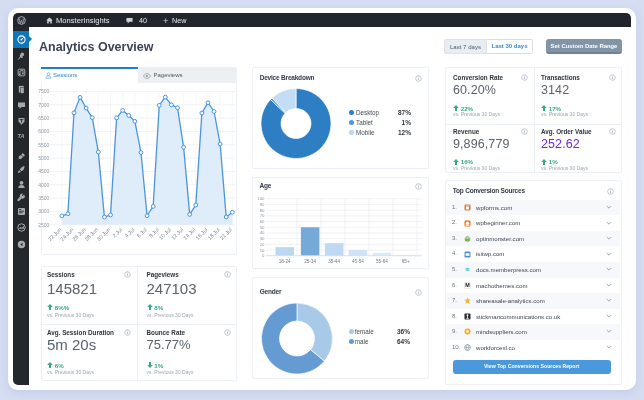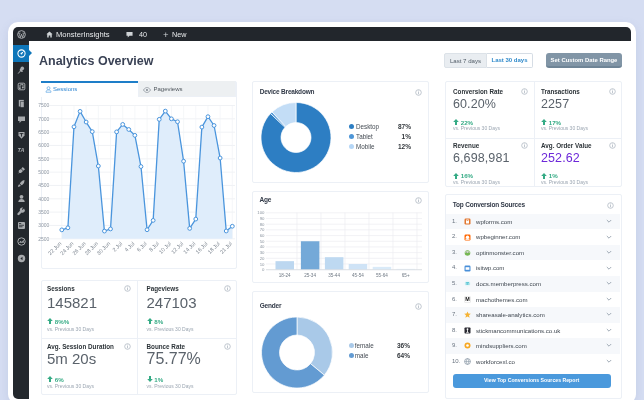--- a/index.html
+++ b/index.html
@@ -1,15 +1,15 @@
 <!DOCTYPE html>
 <html><head><meta charset="utf-8"><style>
 * { margin:0; padding:0; box-sizing:border-box; }
 body { width:644px; height:400px; background:#d5ddf2; font-family:"Liberation Sans",sans-serif; overflow:hidden; }
-.stage { position:relative; width:644px; height:352px;margin-top:14px; }
+.stage { position:relative; width:644px; height:352px; }
 .frame { position:absolute; left:8px; top:8px; width:628px; height:382px; background:#fff; border-radius:10px; box-shadow:0 3px 10px rgba(90,110,160,0.14); }
 .screen { position:absolute; left:13px; top:13px; width:618px; height:372px; border-radius:5px; overflow:hidden; background:#fff; }
 .abs { position:absolute; }
 .panel { position:absolute; background:#fff; border:1px solid #ecf0f6; border-radius:2px; }
 </style></head>
 <body>
 <div class="stage">
 <div class="frame"></div>
 <div class="screen">
 
@@ -379,39 +379,39 @@
       </svg> 8%</div><div style="position:absolute;left:146.5px;top:312px;font-size:5px;color:#9aa5b1">vs. Previous 30 Days</div><div style="position:absolute;left:47px;top:328.7px;font-size:6.3px;font-weight:bold;color:#2c3338">Avg. Session Duration</div><svg width="7" height="7" viewBox="0 0 7 7" style="position:absolute;left:123.5px;top:328.7px">
       <circle cx="3.5" cy="3.5" r="2.8" fill="none" stroke="#b9c1ca" stroke-width="0.9"></circle>
       <rect x="3.1" y="3" width="0.9" height="2.2" fill="#b9c1ca"></rect>
       <rect x="3.1" y="1.6" width="0.9" height="0.9" fill="#b9c1ca"></rect>
     </svg><div style="position:absolute;left:47px;top:337.4px;font-size:15px;line-height:15px;color:#5a626b;letter-spacing:0px">5m 20s</div><div style="position:absolute;left:47px;top:361.5px;font-size:6.2px;font-weight:bold;color:#35ab85"><svg width="6" height="6" viewBox="0 0 6 6" style="vertical-align:-0.5px">
         <path d="M3 0 L5.8 3.1 H4 V6 H2 V3.1 H0.2 Z" fill="#35ab85"></path>
       </svg> 6%</div><div style="position:absolute;left:47px;top:369.3px;font-size:5px;color:#9aa5b1">vs. Previous 30 Days</div><div style="position:absolute;left:146.5px;top:328.7px;font-size:6.3px;font-weight:bold;color:#2c3338">Bounce Rate</div><svg width="7" height="7" viewBox="0 0 7 7" style="position:absolute;left:224px;top:328.7px">
       <circle cx="3.5" cy="3.5" r="2.8" fill="none" stroke="#b9c1ca" stroke-width="0.9"></circle>
       <rect x="3.1" y="3" width="0.9" height="2.2" fill="#b9c1ca"></rect>
       <rect x="3.1" y="1.6" width="0.9" height="0.9" fill="#b9c1ca"></rect>
-    </svg><div style="position:absolute;left:146.5px;top:337.4px;font-size:16px;line-height:15px;color:#5a626b;letter-spacing:0px">75.77%</div><div style="position:absolute;left:146.5px;top:361.5px;font-size:6.2px;font-weight:bold;color:#35ab85"><svg width="6" height="6" viewBox="0 0 6 6" style="vertical-align:-0.5px">
+    </svg><div style="position:absolute;left:146.5px;top:337.4px;font-size:13px;line-height:15px;color:#5a626b;letter-spacing:0px">75.77%</div><div style="position:absolute;left:146.5px;top:361.5px;font-size:6.2px;font-weight:bold;color:#35ab85"><svg width="6" height="6" viewBox="0 0 6 6" style="vertical-align:-0.5px">
         <path d="M3 6 L5.8 2.9 H4 V0 H2 V2.9 H0.2 Z" fill="#35ab85"></path>
       </svg> 1%</div><div style="position:absolute;left:146.5px;top:369.3px;font-size:5px;color:#9aa5b1">vs. Previous 30 Days</div><div style="position:absolute;left:453px;top:73.5px;font-size:6.3px;font-weight:bold;color:#2c3338">Conversion Rate</div><svg width="7" height="7" viewBox="0 0 7 7" style="position:absolute;left:521px;top:73.5px">
       <circle cx="3.5" cy="3.5" r="2.8" fill="none" stroke="#b9c1ca" stroke-width="0.9"></circle>
       <rect x="3.1" y="3" width="0.9" height="2.2" fill="#b9c1ca"></rect>
       <rect x="3.1" y="1.6" width="0.9" height="0.9" fill="#b9c1ca"></rect>
     </svg><div style="position:absolute;left:453px;top:83.5px;font-size:12.5px;line-height:12.5px;color:#5a626b;letter-spacing:0.1px">60.20%</div><div style="position:absolute;left:453px;top:104.5px;font-size:6.2px;font-weight:bold;color:#35ab85"><svg width="6" height="6" viewBox="0 0 6 6" style="vertical-align:-0.5px">
         <path d="M3 0 L5.8 3.1 H4 V6 H2 V3.1 H0.2 Z" fill="#35ab85"></path>
       </svg> 22%</div><div style="position:absolute;left:453px;top:111px;font-size:5px;color:#9aa5b1">vs. Previous 30 Days</div><div style="position:absolute;left:541px;top:73.5px;font-size:6.3px;font-weight:bold;color:#2c3338">Transactions</div><svg width="7" height="7" viewBox="0 0 7 7" style="position:absolute;left:609px;top:73.5px">
       <circle cx="3.5" cy="3.5" r="2.8" fill="none" stroke="#b9c1ca" stroke-width="0.9"></circle>
       <rect x="3.1" y="3" width="0.9" height="2.2" fill="#b9c1ca"></rect>
       <rect x="3.1" y="1.6" width="0.9" height="0.9" fill="#b9c1ca"></rect>
-    </svg><div style="position:absolute;left:541px;top:83.5px;font-size:12.5px;line-height:12.5px;color:#5a626b;letter-spacing:0.1px">2257</div><div style="position:absolute;left:541px;top:104.5px;font-size:6.2px;font-weight:bold;color:#35ab85"><svg width="6" height="6" viewBox="0 0 6 6" style="vertical-align:-0.5px">
+    </svg><div style="position:absolute;left:541px;top:83.5px;font-size:12.5px;line-height:12.5px;color:#5a626b;letter-spacing:0.1px">3142</div><div style="position:absolute;left:541px;top:104.5px;font-size:6.2px;font-weight:bold;color:#35ab85"><svg width="6" height="6" viewBox="0 0 6 6" style="vertical-align:-0.5px">
         <path d="M3 0 L5.8 3.1 H4 V6 H2 V3.1 H0.2 Z" fill="#35ab85"></path>
       </svg> 17%</div><div style="position:absolute;left:541px;top:111px;font-size:5px;color:#9aa5b1">vs. Previous 30 Days</div><div style="position:absolute;left:453px;top:128.2px;font-size:6.3px;font-weight:bold;color:#2c3338">Revenue</div><svg width="7" height="7" viewBox="0 0 7 7" style="position:absolute;left:521px;top:128.2px">
       <circle cx="3.5" cy="3.5" r="2.8" fill="none" stroke="#b9c1ca" stroke-width="0.9"></circle>
       <rect x="3.1" y="3" width="0.9" height="2.2" fill="#b9c1ca"></rect>
       <rect x="3.1" y="1.6" width="0.9" height="0.9" fill="#b9c1ca"></rect>
-    </svg><div style="position:absolute;left:453px;top:137.6px;font-size:12.5px;line-height:12.5px;color:#5a626b;letter-spacing:0.1px">6,698,981</div><div style="position:absolute;left:453px;top:158px;font-size:6.2px;font-weight:bold;color:#35ab85"><svg width="6" height="6" viewBox="0 0 6 6" style="vertical-align:-0.5px">
+    </svg><div style="position:absolute;left:453px;top:137.6px;font-size:12.5px;line-height:12.5px;color:#5a626b;letter-spacing:0.1px">9,896,779</div><div style="position:absolute;left:453px;top:158px;font-size:6.2px;font-weight:bold;color:#35ab85"><svg width="6" height="6" viewBox="0 0 6 6" style="vertical-align:-0.5px">
         <path d="M3 0 L5.8 3.1 H4 V6 H2 V3.1 H0.2 Z" fill="#35ab85"></path>
       </svg> 16%</div><div style="position:absolute;left:453px;top:164.5px;font-size:5px;color:#9aa5b1">vs. Previous 30 Days</div><div style="position:absolute;left:541px;top:128.2px;font-size:6.3px;font-weight:bold;color:#2c3338">Avg. Order Value</div><svg width="7" height="7" viewBox="0 0 7 7" style="position:absolute;left:609px;top:128.2px">
       <circle cx="3.5" cy="3.5" r="2.8" fill="none" stroke="#b9c1ca" stroke-width="0.9"></circle>
       <rect x="3.1" y="3" width="0.9" height="2.2" fill="#b9c1ca"></rect>
       <rect x="3.1" y="1.6" width="0.9" height="0.9" fill="#b9c1ca"></rect>
     </svg><div style="position:absolute;left:541px;top:137.6px;font-size:12.5px;line-height:12.5px;color:#6d28d9;letter-spacing:0.1px">252.62</div><div style="position:absolute;left:541px;top:158px;font-size:6.2px;font-weight:bold;color:#35ab85"><svg width="6" height="6" viewBox="0 0 6 6" style="vertical-align:-0.5px">
         <path d="M3 0 L5.8 3.1 H4 V6 H2 V3.1 H0.2 Z" fill="#35ab85"></path>
       </svg> 1%</div><div style="position:absolute;left:541px;top:164.5px;font-size:5px;color:#9aa5b1">vs. Previous 30 Days</div>
 </div>
 </body></html>

